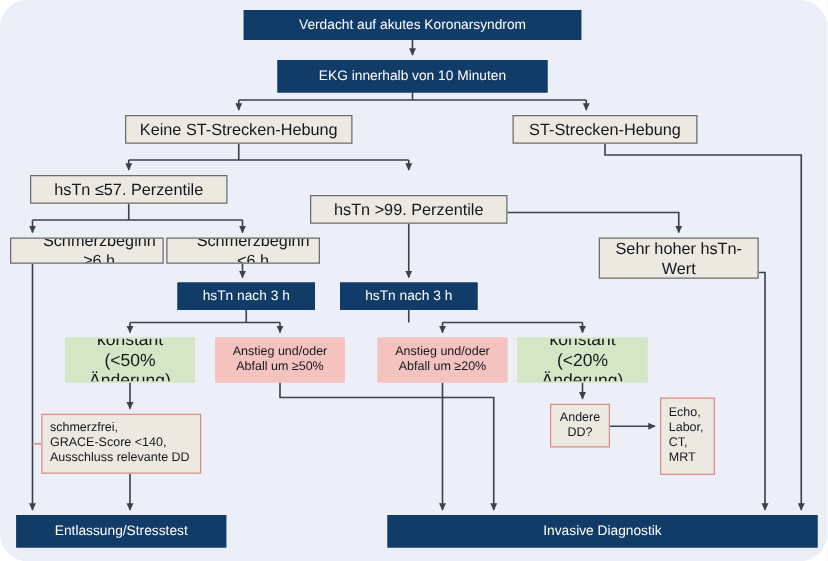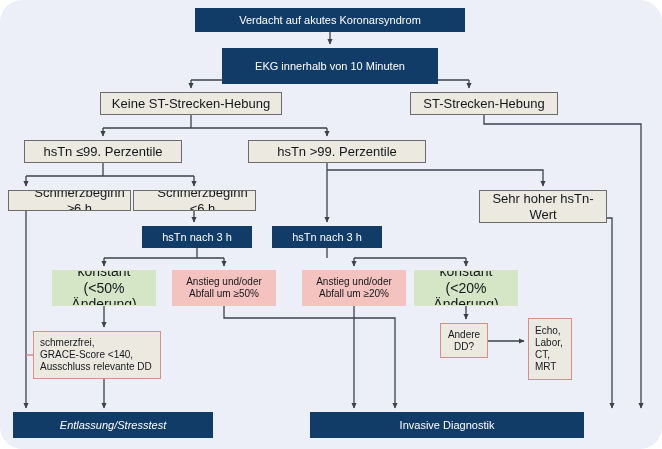--- a/index.html
+++ b/index.html
@@ -133,29 +133,29 @@
 
       <path d="M466,306 L466,319" marker-end="url(#arrowhead)"></path>
 
       <path d="M488,341 L524,341" marker-end="url(#arrowhead)"></path>
 
     </g>
   </svg>
 
   <div class="node node-navy" style="left:195px;top:8px;width:270px;height:24px;">Verdacht auf akutes Koronarsyndrom</div>
 
-  <div class="node node-navy" style="left:222px;top:48px;width:216px;height:36px;">EKG innerhalb von 10 Minuten</div>
+  <div class="node node-navy" style="left:222px;top:48px;width:216px;height:26px;">EKG innerhalb von 10 Minuten</div>
 
   <div class="node node-beige" style="left:100px;top:92px;width:182px;height:23px;">Keine ST-Strecken-Hebung</div>
 
   <div class="node node-beige" style="left:410px;top:92px;width:148px;height:23px;">ST-Strecken-Hebung</div>
 
-  <div class="node node-beige" style="left:24px;top:140px;width:158px;height:23px;">hsTn ≤99. Perzentile</div>
+  <div class="node node-beige" style="left:24px;top:140px;width:158px;height:23px;">hsTn ≤57. Perzentile</div>
 
-  <div class="node node-beige" style="left:248px;top:140px;width:178px;height:23px;">hsTn &gt;99. Perzentile</div>
+  <div class="node node-beige" style="left:248px;top:156px;width:158px;height:23px;">hsTn &gt;99. Perzentile</div>
 
   <div class="node node-beige" style="left:8px;top:190px;width:123px;height:21px;padding-left:20px;">Schmerzbeginn ≥6 h</div>
 
   <div class="node node-beige" style="left:133px;top:190px;width:123px;height:21px;padding-left:16px;">Schmerzbeginn &lt;6 h</div>
 
   <div class="node node-beige" style="left:479px;top:190px;width:128px;height:33px;">Sehr hoher hsTn-Wert</div>
 
   <div class="node node-navy" style="left:142px;top:226px;width:110px;height:22px;">hsTn nach 3 h</div>
 
   <div class="node node-navy" style="left:272px;top:226px;width:110px;height:22px;">hsTn nach 3 h</div>
@@ -177,17 +177,17 @@
 Ausschluss relevante DD</div>
 
   <div class="node node-outline node-outline-left" style="left:528px;top:318px;width:44px;height:62px;">Echo,
 Labor,
 CT,
 MRT</div>
 
   <div class="node node-outline" style="left:440px;top:323px;width:48px;height:35px;">Andere
 DD?</div>
 
-  <div class="node node-navy" style="left:13px;top:412px;width:200px;height:26px;font-style:italic;">Entlassung/Stresstest</div>
+  <div class="node node-navy" style="left:13px;top:412px;width:168px;height:26px;">Entlassung/Stresstest</div>
 
-  <div class="node node-navy" style="left:310px;top:412px;width:274px;height:26px;text-align:right;">Invasive Diagnostik</div>
+  <div class="node node-navy" style="left:310px;top:412px;width:344px;height:26px;text-align:right;">Invasive Diagnostik</div>
 
 </div>
 
 </body></html>

